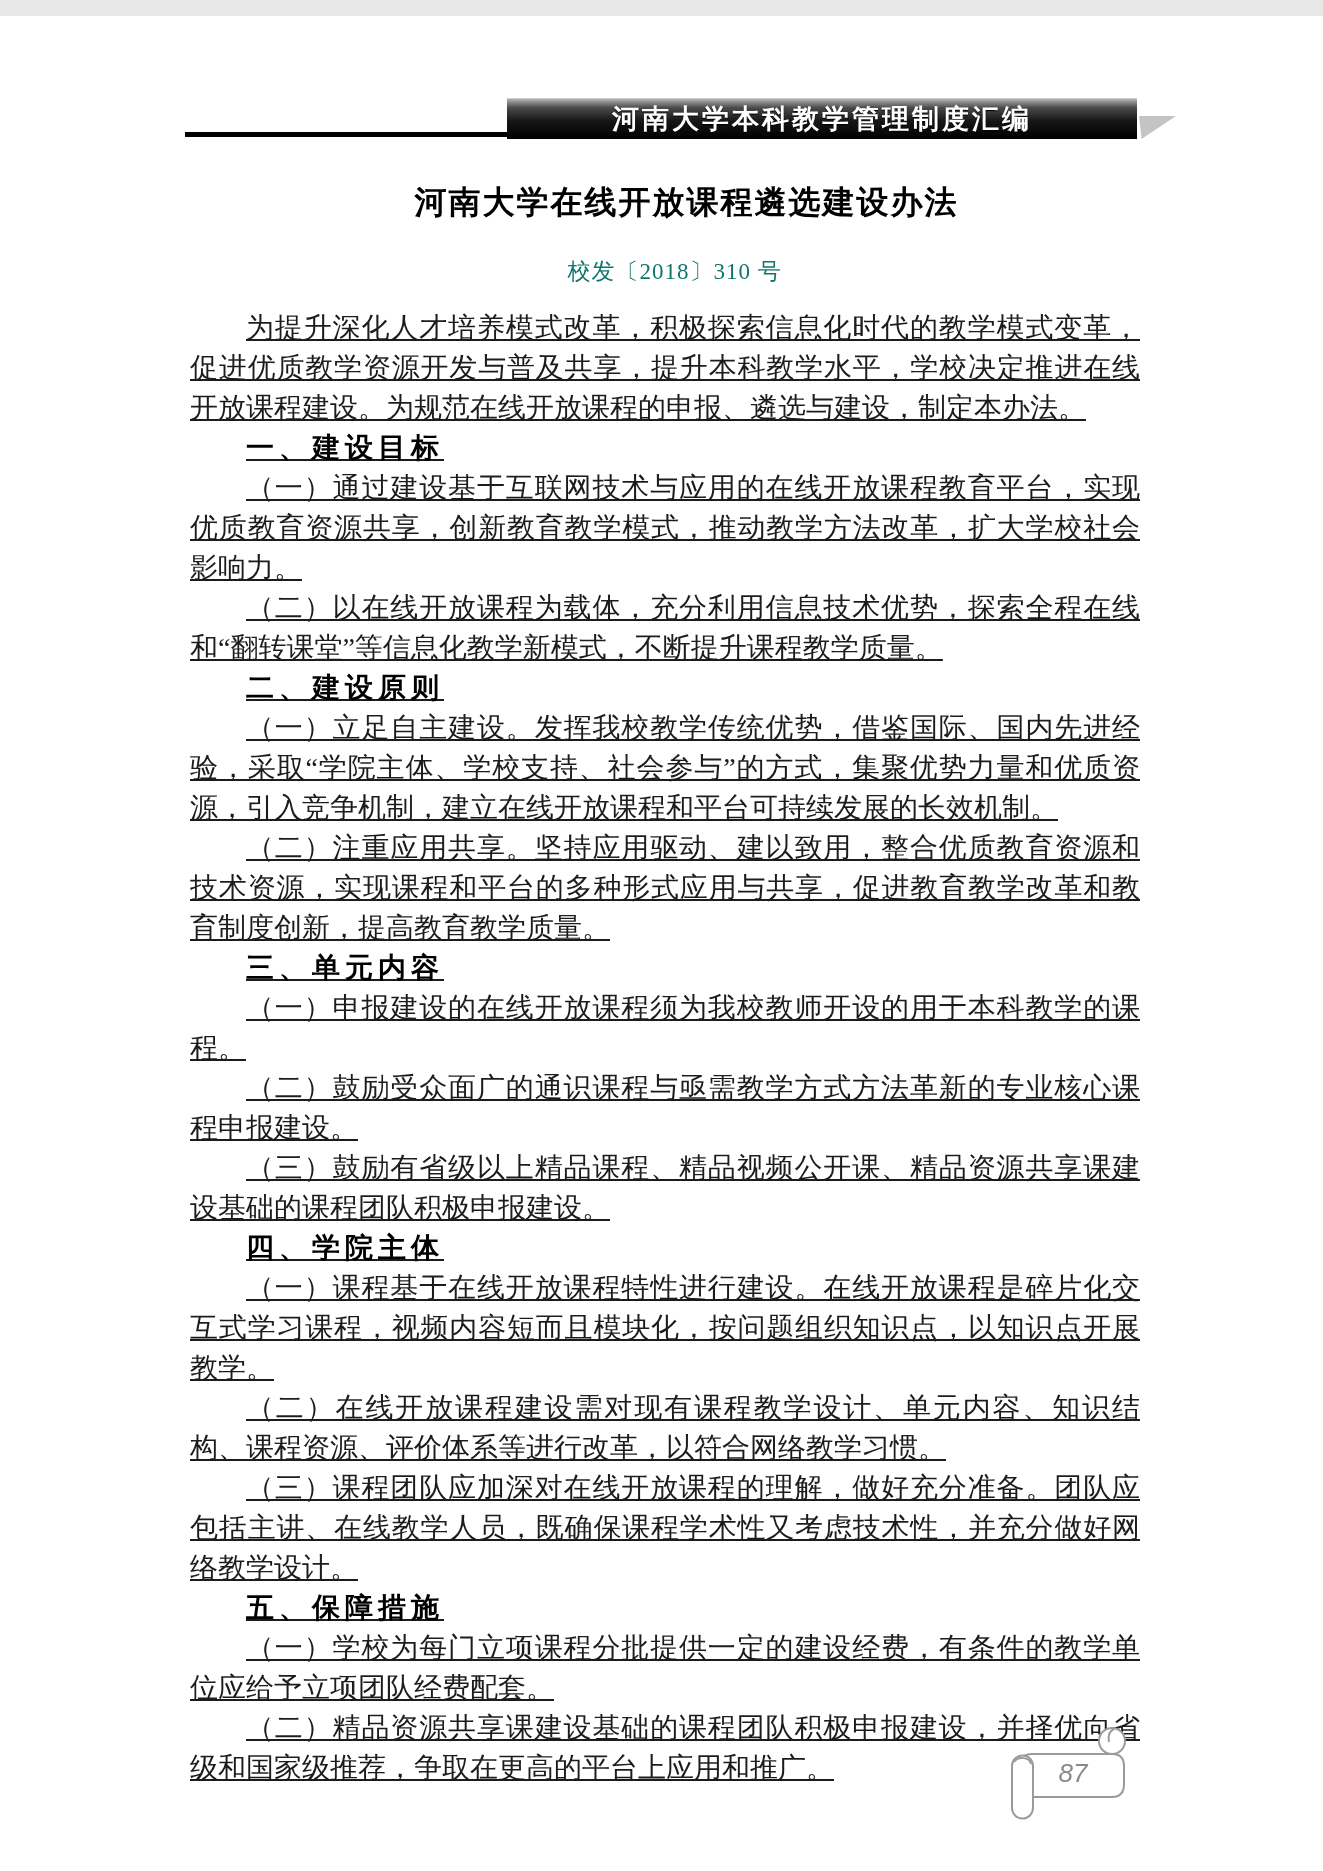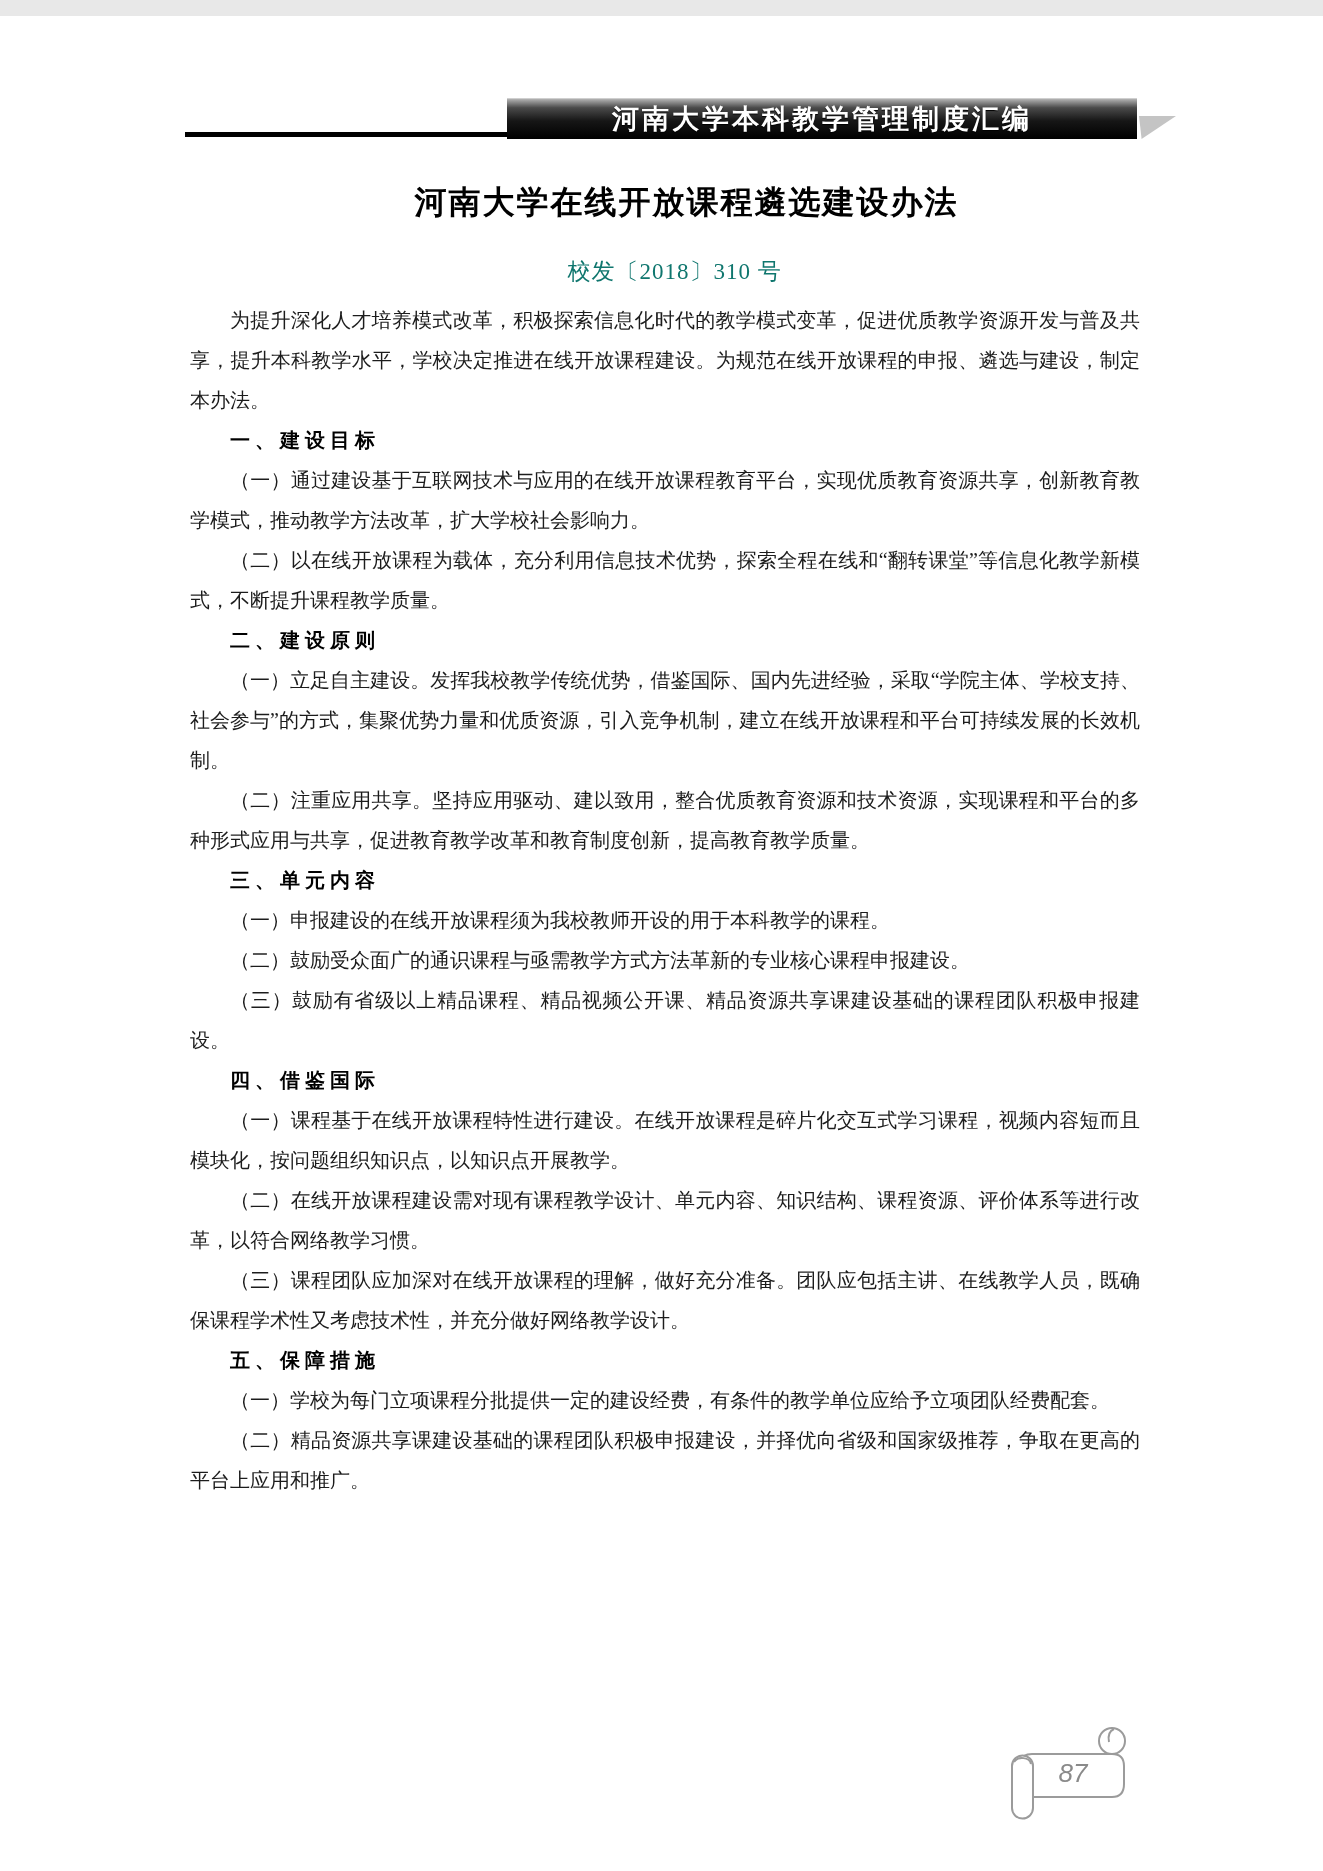--- a/index.html
+++ b/index.html
@@ -56,24 +56,25 @@
   .doc-number{
     position:absolute;left:0;top:240px;width:100%;
     text-align:center;
     font-size:23px;
     letter-spacing:1px;
     color:#0f766e;
   }
 
   
   .doc-body{
-    position:absolute;left:190px;top:284px;
+    position:absolute;left:190px;top:292px;
     width:950px;
-    font-size:20px;
+    font-size:28px;
     line-height:40px;
+    text-decoration:underline;
   }
   .doc-body p{margin:0;padding:0;}
   .block-paragraph{
     text-indent:2em;
     text-align:justify;
     font-family:"Liberation Serif","DejaVu Serif",serif;
     color:#1c1c1c;
   }
   .block-heading{
     text-indent:2em;
@@ -109,21 +110,21 @@
       <p class="block-heading">一、建设目标</p>
       <p class="block-paragraph">（一）通过建设基于互联网技术与应用的在线开放课程教育平台，实现优质教育资源共享，创新教育教学模式，推动教学方法改革，扩大学校社会影响力。</p>
       <p class="block-paragraph">（二）以在线开放课程为载体，充分利用信息技术优势，探索全程在线和“翻转课堂”等信息化教学新模式，不断提升课程教学质量。</p>
       <p class="block-heading">二、建设原则</p>
       <p class="block-paragraph">（一）立足自主建设。发挥我校教学传统优势，借鉴国际、国内先进经验，采取“学院主体、学校支持、社会参与”的方式，集聚优势力量和优质资源，引入竞争机制，建立在线开放课程和平台可持续发展的长效机制。</p>
       <p class="block-paragraph">（二）注重应用共享。坚持应用驱动、建以致用，整合优质教育资源和技术资源，实现课程和平台的多种形式应用与共享，促进教育教学改革和教育制度创新，提高教育教学质量。</p>
       <p class="block-heading">三、单元内容</p>
       <p class="block-paragraph">（一）申报建设的在线开放课程须为我校教师开设的用于本科教学的课程。</p>
       <p class="block-paragraph">（二）鼓励受众面广的通识课程与亟需教学方式方法革新的专业核心课程申报建设。</p>
       <p class="block-paragraph">（三）鼓励有省级以上精品课程、精品视频公开课、精品资源共享课建设基础的课程团队积极申报建设。</p>
-      <p class="block-heading">四、借鉴国际</p>
+      <p class="block-heading">四、学院主体</p>
       <p class="block-paragraph">（一）课程基于在线开放课程特性进行建设。在线开放课程是碎片化交互式学习课程，视频内容短而且模块化，按问题组织知识点，以知识点开展教学。</p>
       <p class="block-paragraph">（二）在线开放课程建设需对现有课程教学设计、单元内容、知识结构、课程资源、评价体系等进行改革，以符合网络教学习惯。</p>
       <p class="block-paragraph">（三）课程团队应加深对在线开放课程的理解，做好充分准备。团队应包括主讲、在线教学人员，既确保课程学术性又考虑技术性，并充分做好网络教学设计。</p>
       <p class="block-heading">五、保障措施</p>
       <p class="block-paragraph">（一）学校为每门立项课程分批提供一定的建设经费，有条件的教学单位应给予立项团队经费配套。</p>
       <p class="block-paragraph">（二）精品资源共享课建设基础的课程团队积极申报建设，并择优向省级和国家级推荐，争取在更高的平台上应用和推广。</p>
     </div>
 
   <div class="page-number-wrap">
     <svg width="135" height="105" viewBox="0 0 135 105" aria-hidden="true">

